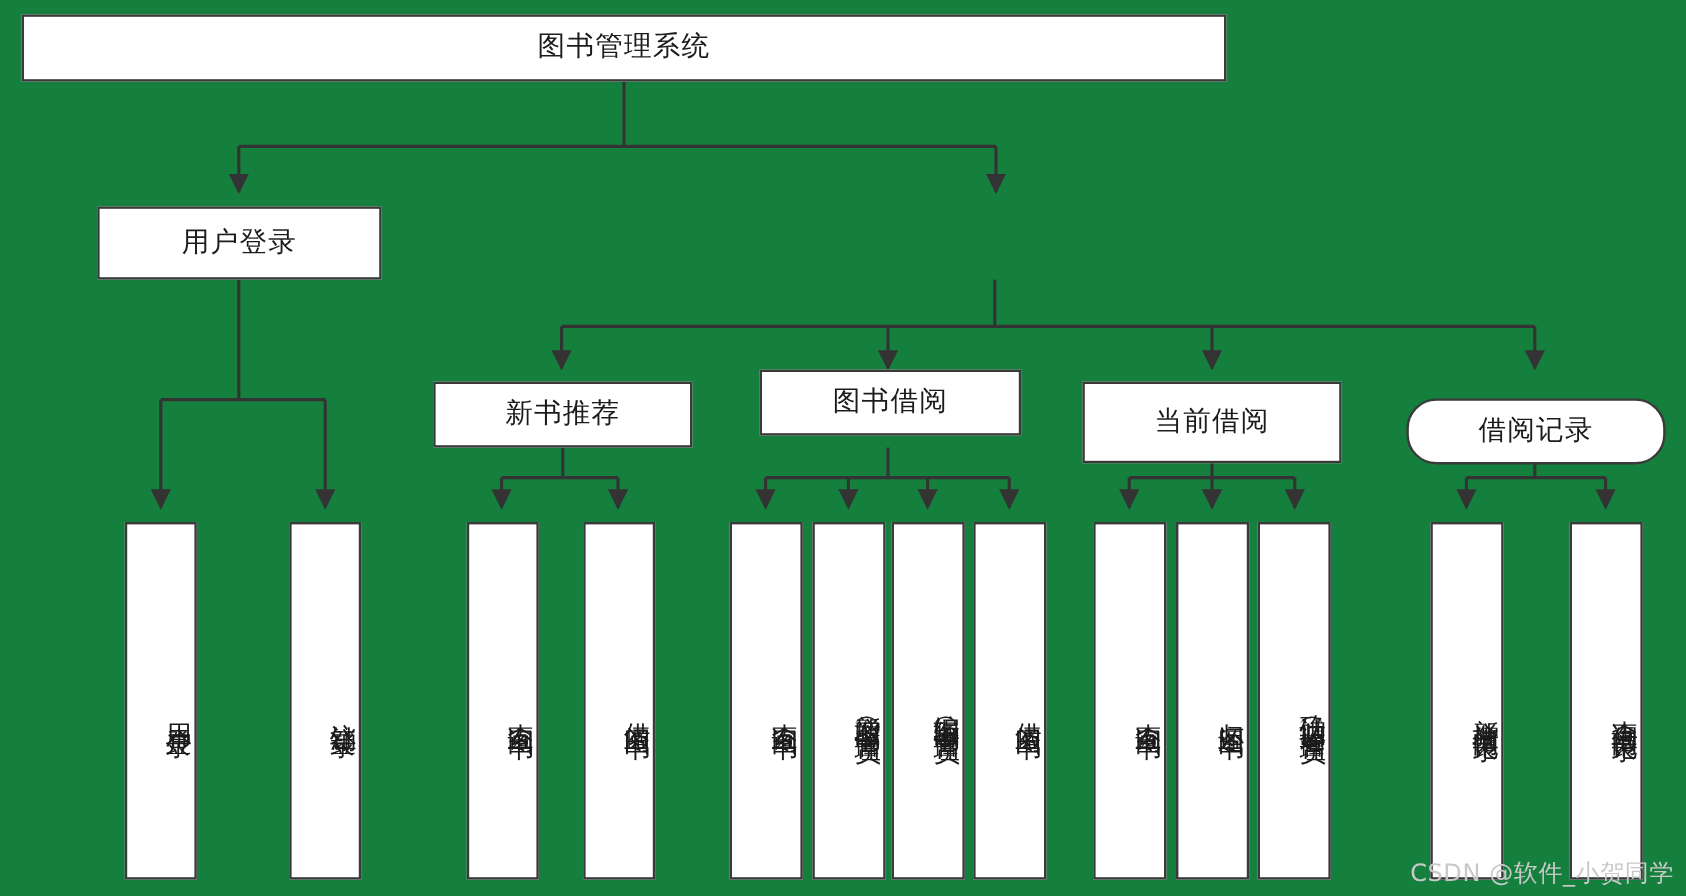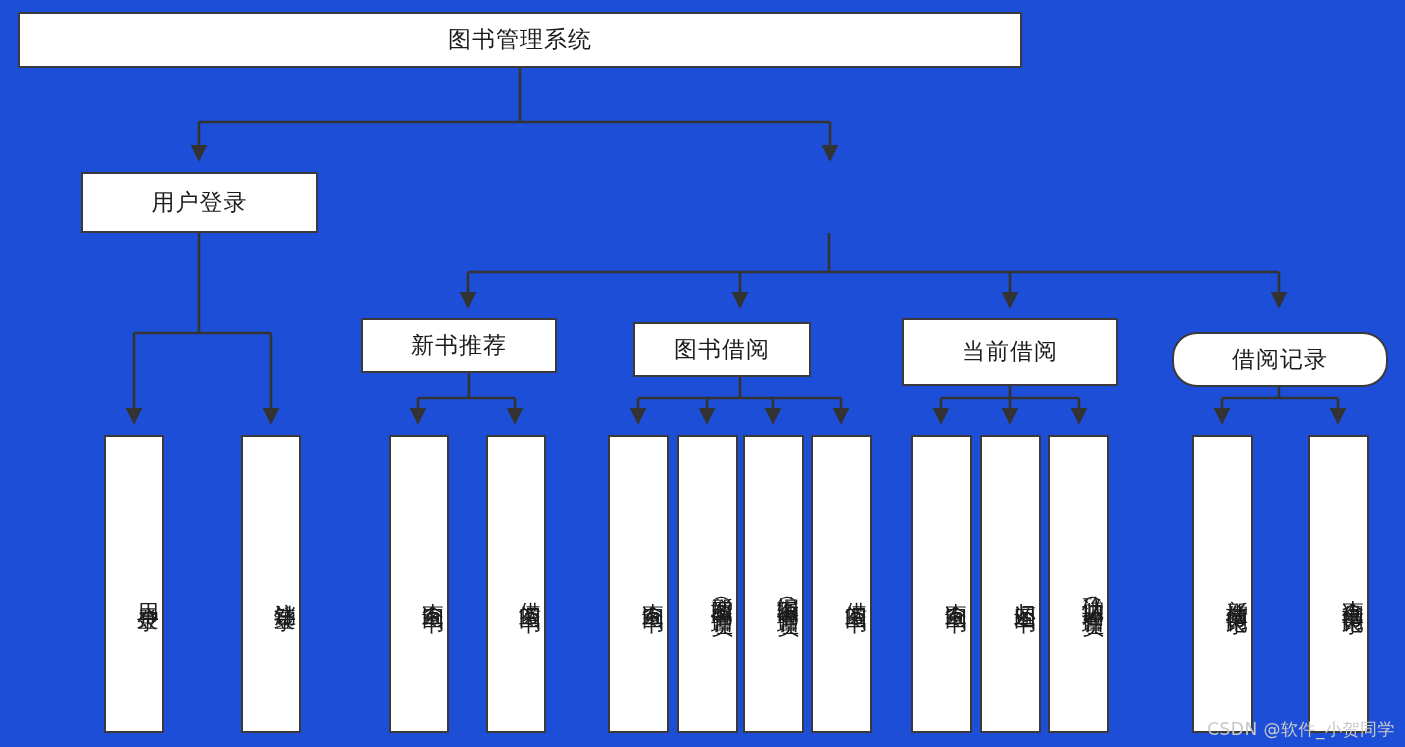--- a/index.html
+++ b/index.html
@@ -8,21 +8,21 @@
     padding: 0;
     background: #ffffff;
   }
   body {
     font-family: "DejaVu Sans", "Liberation Sans", sans-serif;
   }
   #stage {
     position: relative;
     width: 1405px;
     height: 747px;
-    background: #1d4ed8;
+    background: #15803d;
     overflow: hidden;
   }
   #wires {
     position: absolute;
     left: 0;
     top: 0;
     width: 1405px;
     height: 747px;
     pointer-events: none;
   }
@@ -58,21 +58,21 @@
   .node-v .vlabel {
     writing-mode: vertical-rl;
     text-orientation: upright;
     display: block;
     white-space: nowrap;
   }
   .watermark {
     position: absolute;
     right: 10px;
     bottom: 6px;
-    font-size: 17px;
+    font-size: 20px;
     color: #c9c9c9;
     letter-spacing: 0.5px;
     z-index: 5;
     white-space: nowrap;
   }
 </style>
 </head>
 <body>
 
 <div id="stage">
@@ -129,25 +129,25 @@
 
   <div class="node node-h node-root" style="left:18px; top:12px; width:1004px; height:56px;">
     <span>图书管理系统</span>
   </div>
 
   <div class="node node-h" style="left:81px; top:172px; width:237px; height:61px;">
     <span>用户登录</span>
   </div>
 
 
-  <div class="node node-h" style="left:361px; top:318px; width:196px; height:55px;">
+  <div class="node node-h" style="left:361px; top:318px; width:216px; height:55px;">
     <span>新书推荐</span>
   </div>
 
-  <div class="node node-h" style="left:633px; top:322px; width:178px; height:55px;">
+  <div class="node node-h" style="left:633px; top:308px; width:218px; height:55px;">
     <span>图书借阅</span>
   </div>
 
   <div class="node node-h" style="left:902px; top:318px; width:216px; height:68px;">
     <span>当前借阅</span>
   </div>
 
   <div class="node node-h" style="left:1172px; top:332px; width:216px; height:55px;border-radius:25px;">
     <span>借阅记录</span>
   </div>

